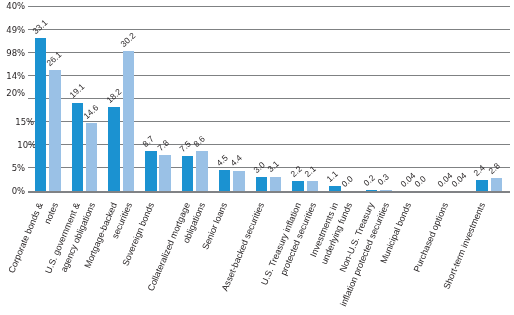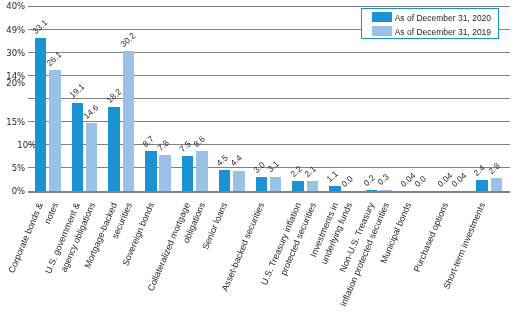--- a/index.html
+++ b/index.html
@@ -37,24 +37,24 @@
       <div class="gridline" style="left: 28.2px; top: 74.875px; width: 481.6px; background: rgb(127, 129, 131);"></div>
       <div class="gridline" style="left: 28.2px; top: 98px; width: 481.6px; background: rgb(127, 129, 131);"></div>
       <div class="gridline" style="left: 28.2px; top: 121.125px; width: 481.6px; background: rgb(127, 129, 131);"></div>
       <div class="gridline" style="left: 28.2px; top: 144.25px; width: 481.6px; background: rgb(127, 129, 131);"></div>
       <div class="gridline" style="left: 28.2px; top: 167.375px; width: 481.6px; background: rgb(127, 129, 131);"></div>
       <div class="axisline" style="left: 28.2px; top: 190.6px; width: 481.6px; background: rgb(128, 130, 133);"></div>
     </div>
   <div class="plot-area" id="ytick-layer">
       <div class="ytick" style="left: 0px; width: 25.2px; top: 1.4px;">40%</div>
       <div class="ytick" style="left: 0px; width: 25.2px; top: 24.525px;">49%</div>
-      <div class="ytick" style="left: 0px; width: 25.2px; top: 47.65px;">30%</div>
+      <div class="ytick" style="left: 0px; width: 25.2px; top: 47.65px;">98%</div>
       <div class="ytick" style="left: 0px; width: 25.2px; top: 70.775px;">14%</div>
-      <div class="ytick" style="left: 0px; width: 25.2px; top: 78px;">20%</div>
-      <div class="ytick" style="left: 0px; width: 25.2px; top: 117.025px;">15%</div>
+      <div class="ytick" style="left: 0px; width: 25.2px; top: 88px;">20%</div>
+      <div class="ytick" style="left: 9px; width: 25.2px; top: 117.025px;">15%</div>
       <div class="ytick" style="left: 11px; width: 25.2px; top: 140.15px;">10%</div>
       <div class="ytick" style="left: 0px; width: 25.2px; top: 163.275px;">5%</div>
       <div class="ytick" style="left: 0px; width: 25.2px; top: 186.4px;">0%</div>
     </div>
   <div class="plot-area" id="bar-layer">
       <div class="bar" style="left: 34.85px; width: 11.5px; height: 153.088px; top: 37.9125px; background: rgb(27, 146, 209);"></div>
       <div class="bar" style="left: 71.63px; width: 11.5px; height: 88.3375px; top: 102.662px; background: rgb(27, 146, 209);"></div>
       <div class="bar" style="left: 108.41px; width: 11.5px; height: 84.175px; top: 106.825px; background: rgb(27, 146, 209);"></div>
       <div class="bar" style="left: 145.19px; width: 11.5px; height: 40.2375px; top: 150.762px; background: rgb(27, 146, 209);"></div>
       <div class="bar" style="left: 181.97px; width: 11.5px; height: 34.6875px; top: 156.312px; background: rgb(27, 146, 209);"></div>
@@ -119,24 +119,14 @@
       <div class="catline" style="left: 17.51px; top: 195px;">protected securities</div>
       <div class="catline" style="left: 39.59px; top: 195px;">Investments in</div>
       <div class="catline" style="left: 54.29px; top: 195px;">underlying funds</div>
       <div class="catline" style="left: 76.37px; top: 195px;">Non-U.S. Treasury</div>
       <div class="catline" style="left: 91.07px; top: 195px;">inflation protected securities</div>
       <div class="catline" style="left: 113.15px; top: 195px;">Municipal bonds</div>
       <div class="catline" style="left: 149.93px; top: 195px;">Purchased options</div>
       <div class="catline" style="left: 186.71px; top: 195px;">Short-term investments</div>
     </div>
 
-  <div id="legend" style="border-color: rgb(18, 150, 203);">
-    <div class="legend-item">
-      <span class="legend-swatch" style="background: rgb(27, 146, 209);"></span>
-      <span class="legend-label">As of December 31, 2020</span>
-    </div>
-    <div class="legend-item">
-      <span class="legend-swatch" style="background: rgb(154, 193, 230);"></span>
-      <span class="legend-label">As of December 31, 2019</span>
-    </div>
-  </div>
 
 </div>
 
 </body></html>

